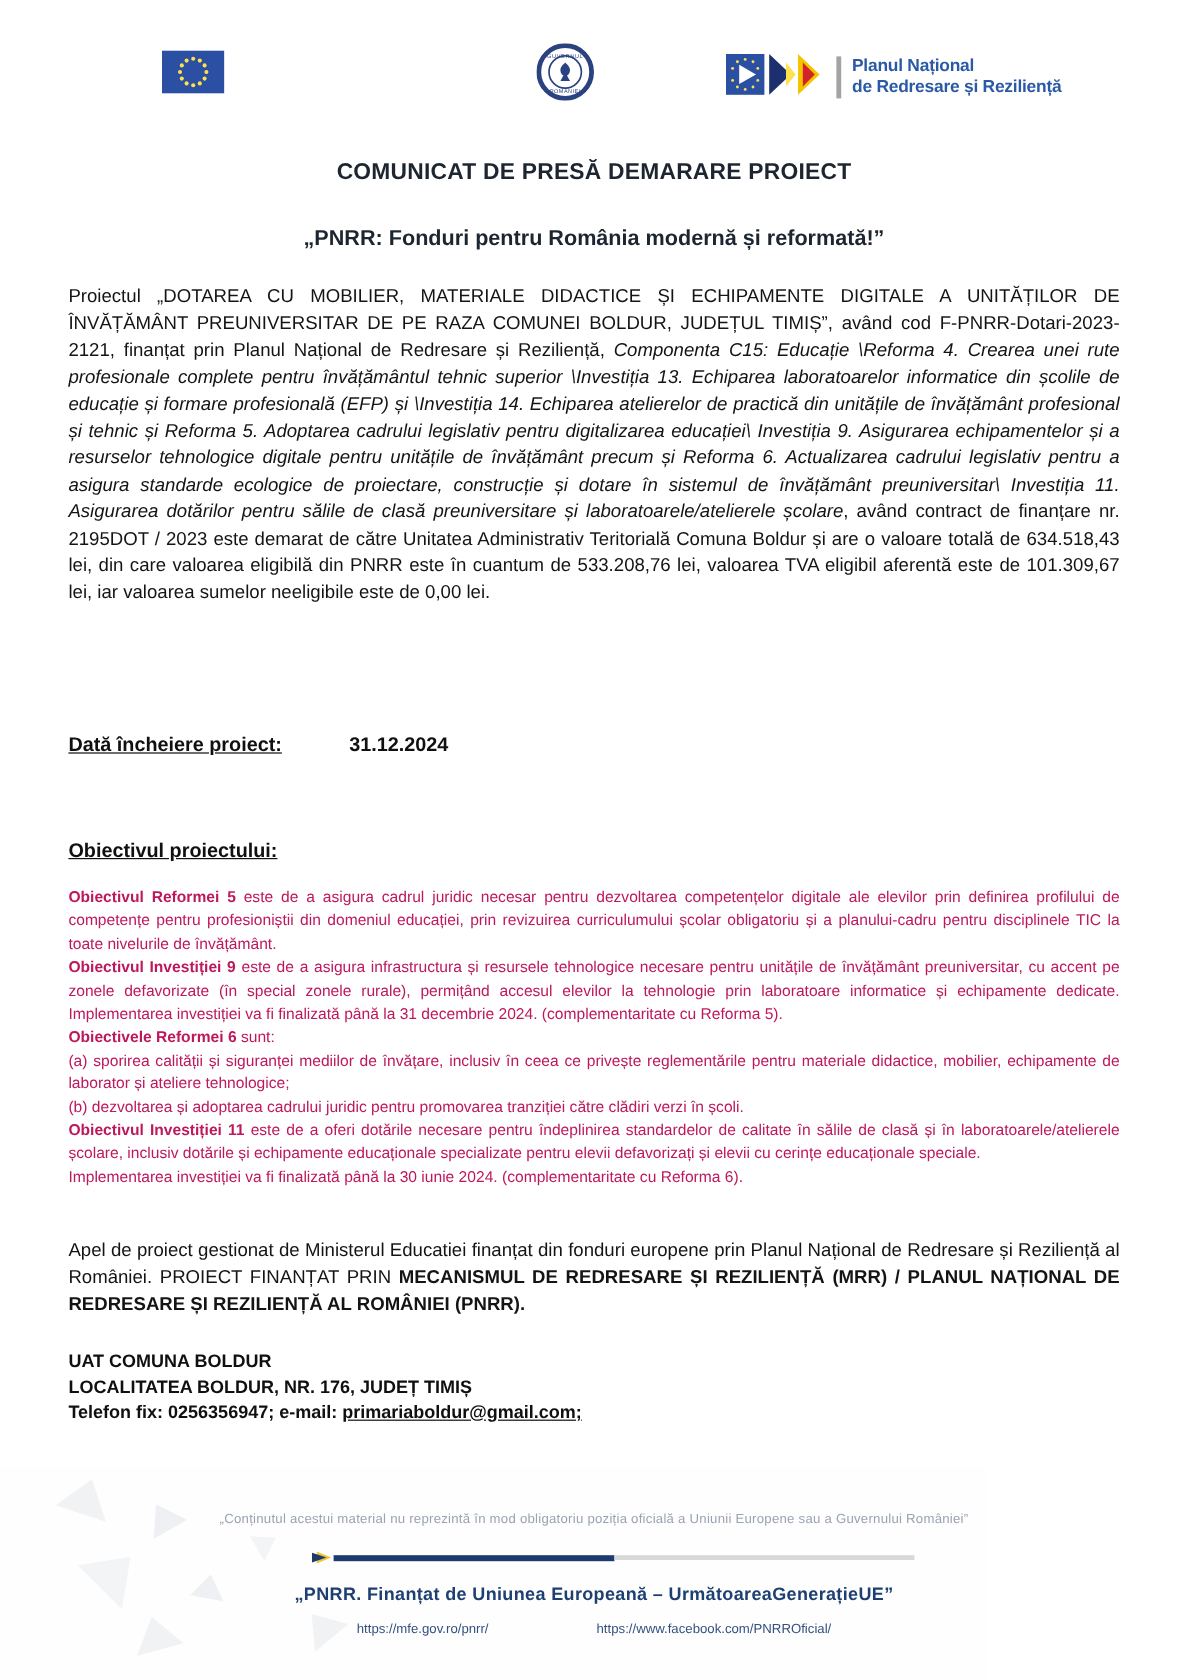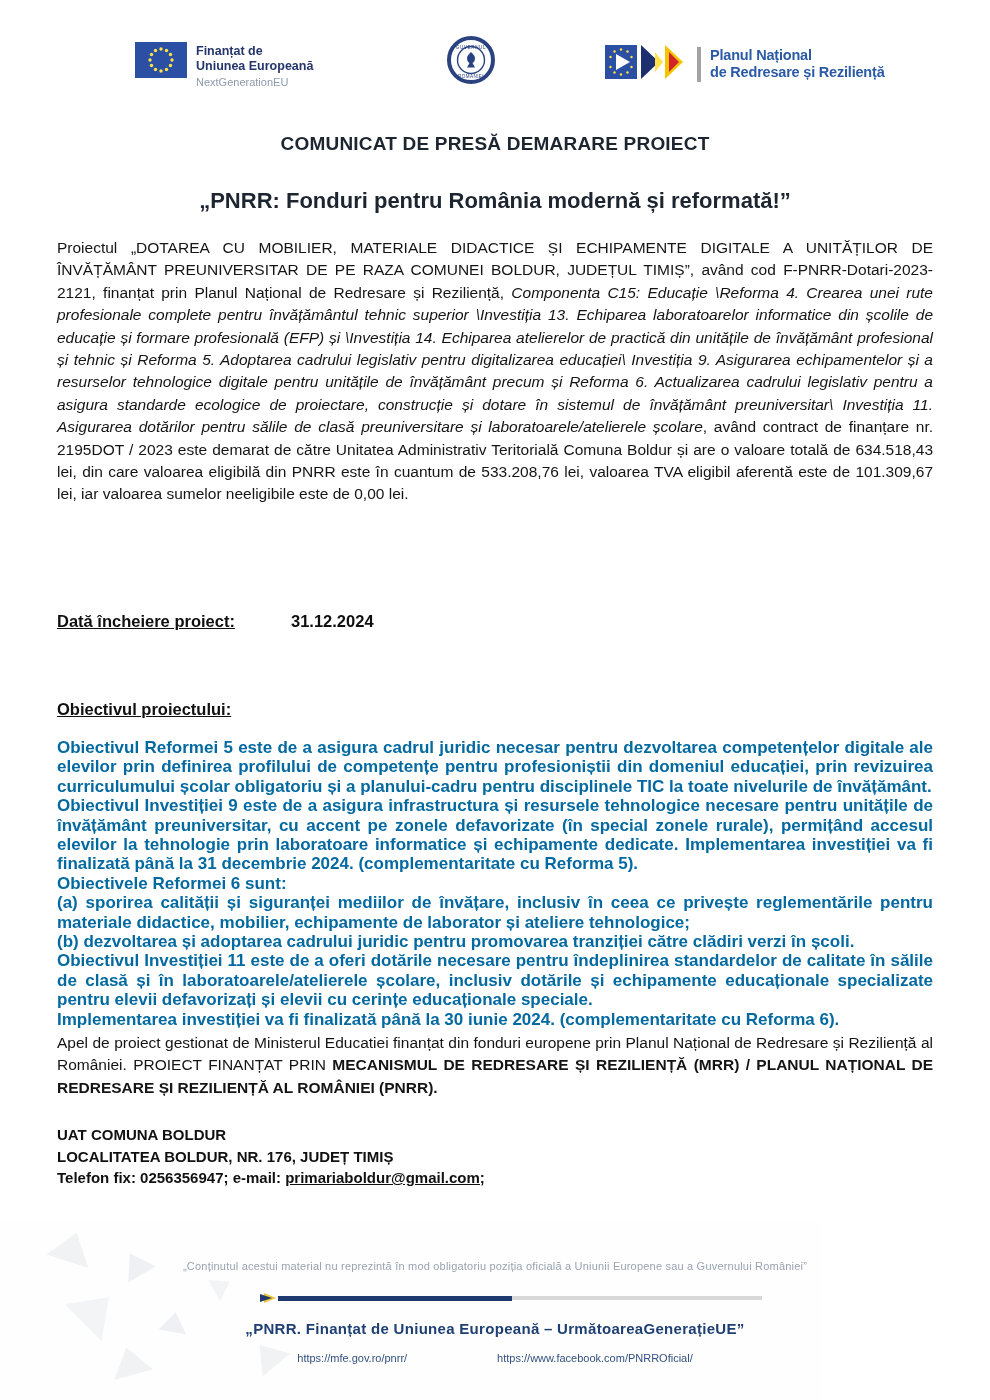--- a/index.html
+++ b/index.html
@@ -16,34 +16,34 @@
   .eu-text .l1, .eu-text .l2 { font-size:12.5px; font-weight:bold; color:#24356b; line-height:15px; }
   .eu-text .l3 { font-size:11px; color:#8d99ad; line-height:15px; margin-top:1px; }
   .gov-seal { position:absolute; left:390px; top:0; }
   .pnrr-logo { position:absolute; left:548px; top:4px; display:flex; align-items:center; gap:8px; }
   .pnrr-text { border-left:4px solid #a3a3a3; padding-left:9px; }
   .pnrr-text div { font-size:14.5px; font-weight:bold; color:#2a5aa5; line-height:17.5px; letter-spacing:-0.2px; }
   
   .title { position:absolute; top:133px; left:57px; width:876px; text-align:center;
            font-size:19px; font-weight:bold; color:#1d2630; letter-spacing:0.2px; }
   .subtitle { position:absolute; top:188px; left:57px; width:876px; text-align:center;
-              font-size:22px; font-weight:bold; color:#1d2630; }
+              font-size:18px; font-weight:bold; color:#1d2630; }
   
   .intro { position:absolute; top:237px; left:57px; width:876px;
            font-size:15.5px; line-height:22.4px; text-align:justify; color:#141414; }
   .it { font-style:italic; }
   
   .details { position:absolute; top:608px; left:57px; width:600px;
              font-size:16.5px; font-weight:bold; line-height:26px; color:#101010; }
   .detail-row .lblwrap { display:inline-block; min-width:234px; }
   .u { text-decoration:underline; }
   
   .objectives { position:absolute; top:700px; left:57px; width:876px; }
   .obj-heading { font-size:16.5px; font-weight:bold; text-decoration:underline; margin-bottom:19px; color:#101010; }
-  .obj p { font-size:17px; line-height:19.4px; text-align:justify; color:#0369a1;font-weight:bold; }
+  .obj p { font-size:13px; line-height:19.4px; text-align:justify; color:#be185d; }
   
   .call { position:absolute; top:1032px; left:57px; width:876px;
           font-size:15.5px; line-height:22.4px; text-align:justify; color:#141414; }
   
   .contact { position:absolute; top:1124px; left:57px; width:700px;
              font-size:15px; font-weight:bold; line-height:21.5px; color:#101010; }
   .email { text-decoration:underline; color:#101010; }
   
   .footer { position:absolute; top:1222px; left:0; width:822px; height:178px; background:#fefefe; }
   .disclaimer { position:absolute; top:38px; left:95px; width:800px; text-align:center;
@@ -77,25 +77,20 @@
             <circle cx="35.5" cy="23.5" r="1.7"></circle>
               <circle cx="31.5" cy="27.5" r="1.7"></circle>
             <circle cx="26" cy="29" r="1.7"></circle>
               <circle cx="20.5" cy="27.5" r="1.7"></circle>
             <circle cx="16.5" cy="23.5" r="1.7"></circle>
               <circle cx="15" cy="18" r="1.7"></circle>
             <circle cx="16.5" cy="12.5" r="1.7"></circle>
               <circle cx="20.5" cy="8.5" r="1.7"></circle>
           </g>
         </svg>
-      </span>
-      <span class="eu-text">
-        <div class="l1">Finanțat de</div>
-        <div class="l2">Uniunea Europeană</div>
-        <div class="l3">NextGenerationEU</div>
       </span>
     </div>
 
     <div class="gov-seal" title="GUVERNUL ROMÂNIEI">
       <svg width="48" height="48" viewBox="0 0 48 48">
         <circle cx="24" cy="24" r="22" fill="#ffffff" stroke="#2a4380" stroke-width="4"></circle>
         <circle cx="24" cy="24" r="13.5" fill="#ffffff" stroke="#2a4380" stroke-width="1.4"></circle>
         <g fill="#2a4380" font-family="Liberation Sans, sans-serif">
           <text x="24" y="12.5" font-size="4.6" text-anchor="middle" letter-spacing="0.6">GUVERNUL</text>
           <text x="24" y="41.5" font-size="4.6" text-anchor="middle" letter-spacing="0.4">ROMÂNIEI</text>

